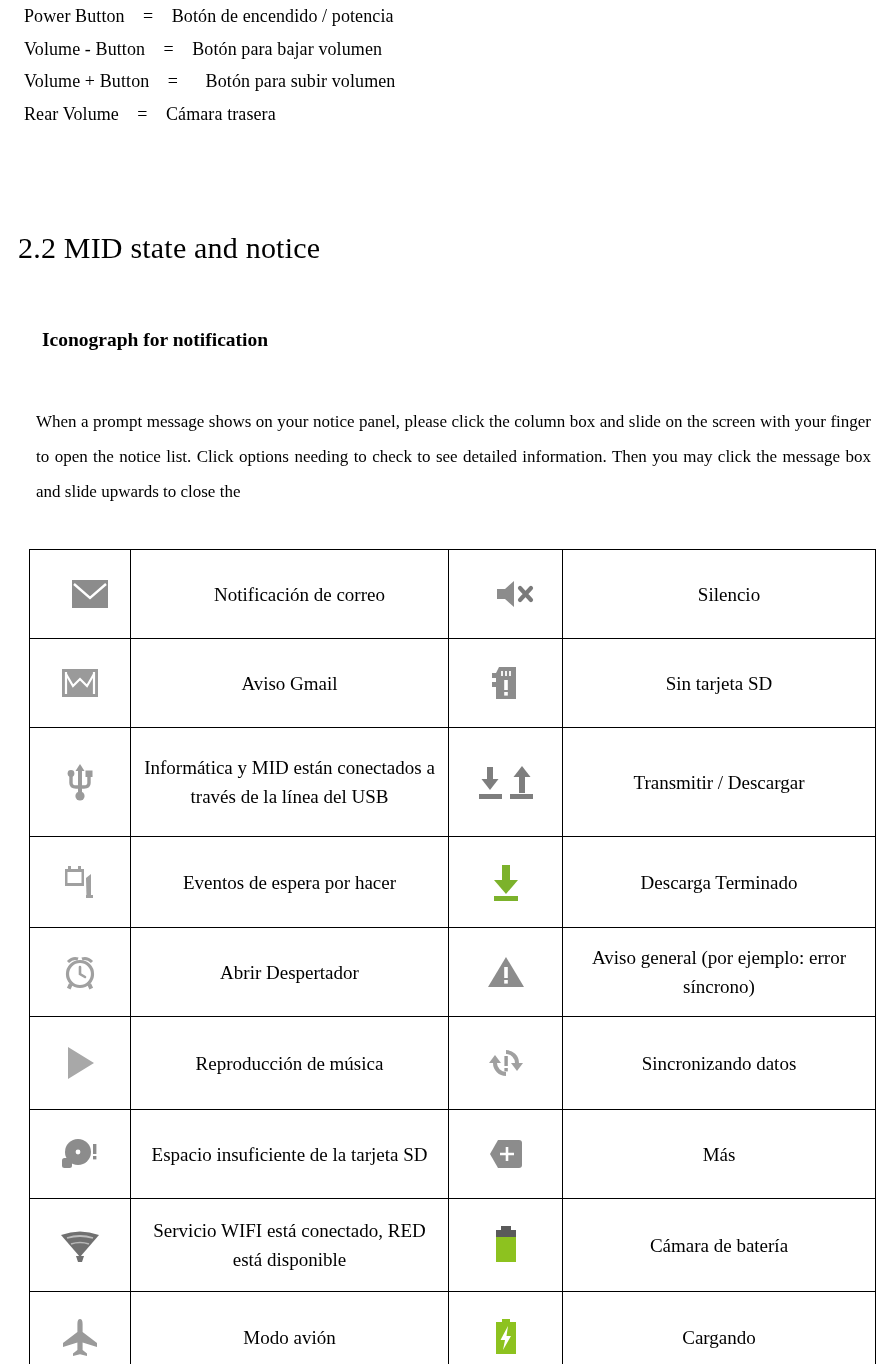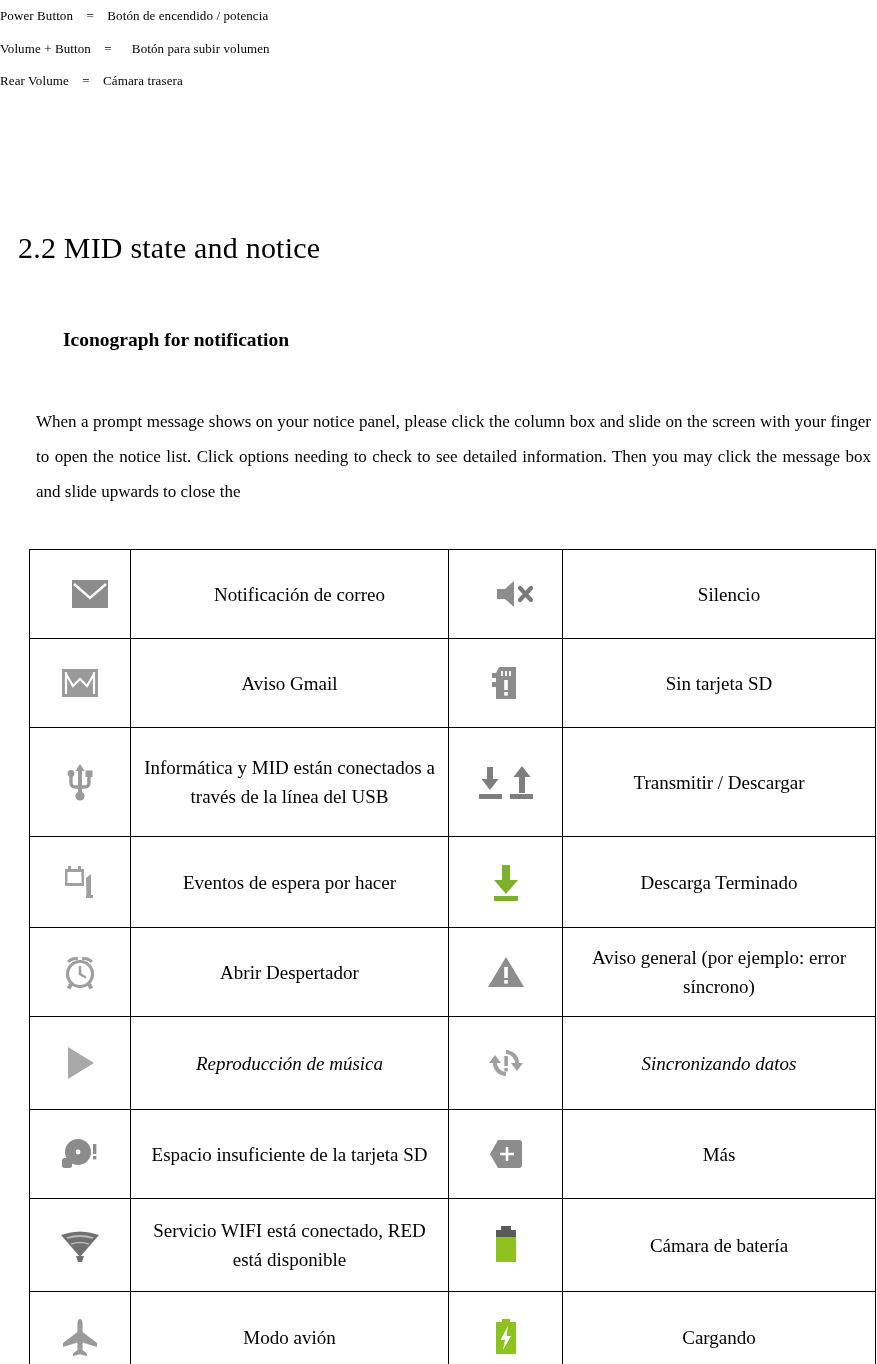--- a/index.html
+++ b/index.html
@@ -23,43 +23,43 @@
   }
 
   
   .keylist {
     position: absolute;
     left: 0px;
     top: 0px;
     width: 860px;
   }
   .keyline {
-    font-size: 13px;
+    font-size: 18px;
     line-height: 32.5px;
     white-space: pre;
     letter-spacing: 0.1px;
+    padding-left: 24px;
   }
 
   
   .section-heading {
     position: absolute;
     left: 18px;
     top: 230px;
     font-size: 30px;
     line-height: 36px;
     letter-spacing: 0.2px;
   }
   .subsection-heading {
     position: absolute;
     left: 42px;
     top: 327px;
     font-size: 19.5px;
     font-weight: bold;
     line-height: 26px;
-    margin-left: 21px;
   }
 
   
   .body-par {
     position: absolute;
     left: 36px;
     top: 404px;
     width: 835px;
     font-size: 17px;
     line-height: 35px;
@@ -88,21 +88,21 @@
   .col-icon-a { width: 101px; }
   .col-text-a { width: 318px; }
   .col-icon-b { width: 114px; }
   .col-text-b { width: 313px; }
 
   tr.r1 td { height: 80px; padding-left: 26px; }
   tr.r2 td { height: 80px; margin-top: 28px; }
   tr.r3 td { height: 100px; }
   tr.r4 td { height: 82px; }
   tr.r5 td { height: 80px; }
-  tr.r6 td { height: 84px; font-style: italic; }
+  tr.r6 td { height: 84px; }
   tr.r7 td { height: 80px; }
   tr.r8 td { height: 84px; }
   tr.r9 td { height: 82px; }
 
   .cell-label { display: block; }
 
   
   .ico {
     display: inline-block;
     position: relative;
@@ -110,20 +110,21 @@
   }
   .ico svg { display: block; }
 </style>
 </head>
 <body>
 
 <div class="page">
 
   <div class="keylist">
     <div class="keyline">Power Button    =    Botón de encendido / potencia</div>
+    <div class="keyline">Volume - Button    =    Botón para bajar volumen</div>
     <div class="keyline">Volume + Button    =      Botón para subir volumen</div>
     <div class="keyline">Rear Volume    =    Cámara trasera</div>
   </div>
 
   <div class="section-heading">2.2 MID state and notice</div>
   <div class="subsection-heading">Iconograph for notification</div>
 
   <div class="body-par">
     <span>When a prompt message shows on your notice panel, please click the column box and slide on the screen with your finger to open the notice list. Click options needing to check to see detailed information. Then you may click the message box and slide upwards to close the</span>
   </div>

